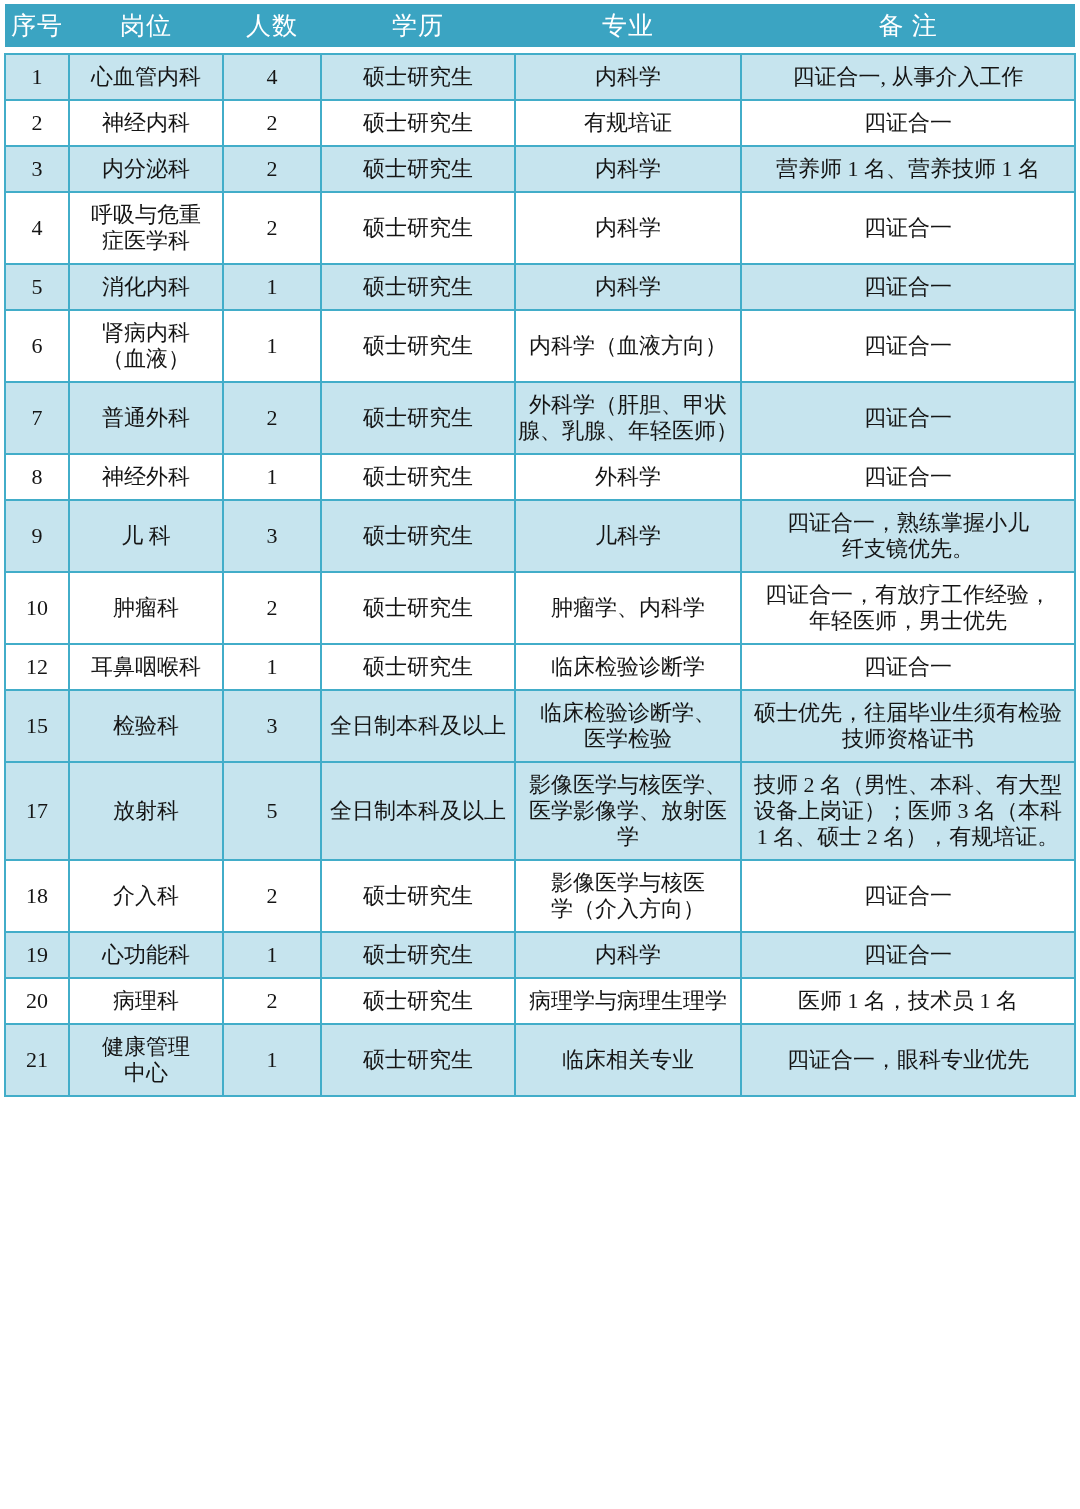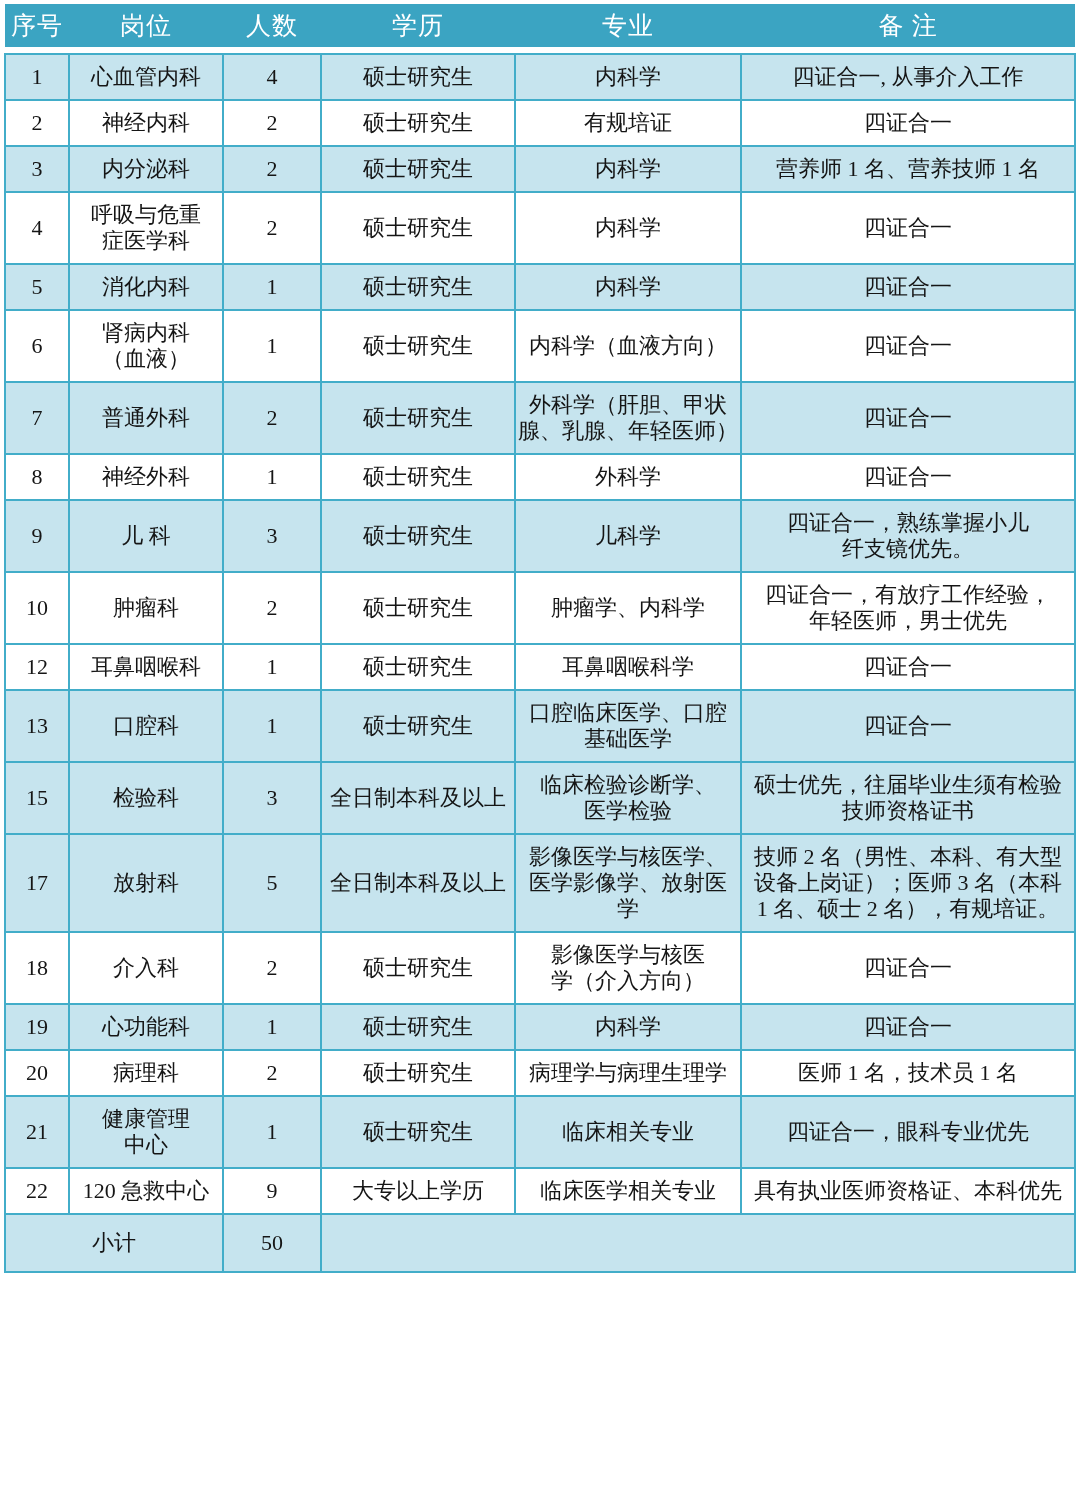--- a/index.html
+++ b/index.html
@@ -172,30 +172,21 @@
           <td>硕士研究生</td>
           <td>肿瘤学、内科学</td>
           <td>四证合一，有放疗工作经验，
 年轻医师，男士优先</td>
         </tr>
         <tr class="white">
           <td>12</td>
           <td>耳鼻咽喉科</td>
           <td>1</td>
           <td>硕士研究生</td>
-          <td>耳鼻咽喉科学</td>
-          <td>四证合一</td>
-        </tr>
-        <tr class="blue">
-          <td>13</td>
-          <td>口腔科</td>
-          <td>1</td>
-          <td>硕士研究生</td>
-          <td>口腔临床医学、口腔
-基础医学</td>
+          <td>临床检验诊断学</td>
           <td>四证合一</td>
         </tr>
         <tr class="blue">
           <td>15</td>
           <td>检验科</td>
           <td>3</td>
           <td>全日制本科及以上</td>
           <td>临床检验诊断学、
 医学检验</td>
           <td>硕士优先，往届毕业生须有检验
@@ -240,29 +231,16 @@
         </tr>
         <tr class="blue">
           <td>21</td>
           <td>健康管理
 中心</td>
           <td>1</td>
           <td>硕士研究生</td>
           <td>临床相关专业</td>
           <td>四证合一，眼科专业优先</td>
         </tr>
-        <tr class="white">
-          <td>22</td>
-          <td>120 急救中心</td>
-          <td>9</td>
-          <td>大专以上学历</td>
-          <td>临床医学相关专业</td>
-          <td>具有执业医师资格证、本科优先</td>
-        </tr>
-        <tr class="blue footer">
-          <td colspan="2">小计</td>
-          <td>50</td>
-          <td colspan="3"></td>
-        </tr>
       </tbody>
   </table>
 
 </div>
 
 </body></html>

